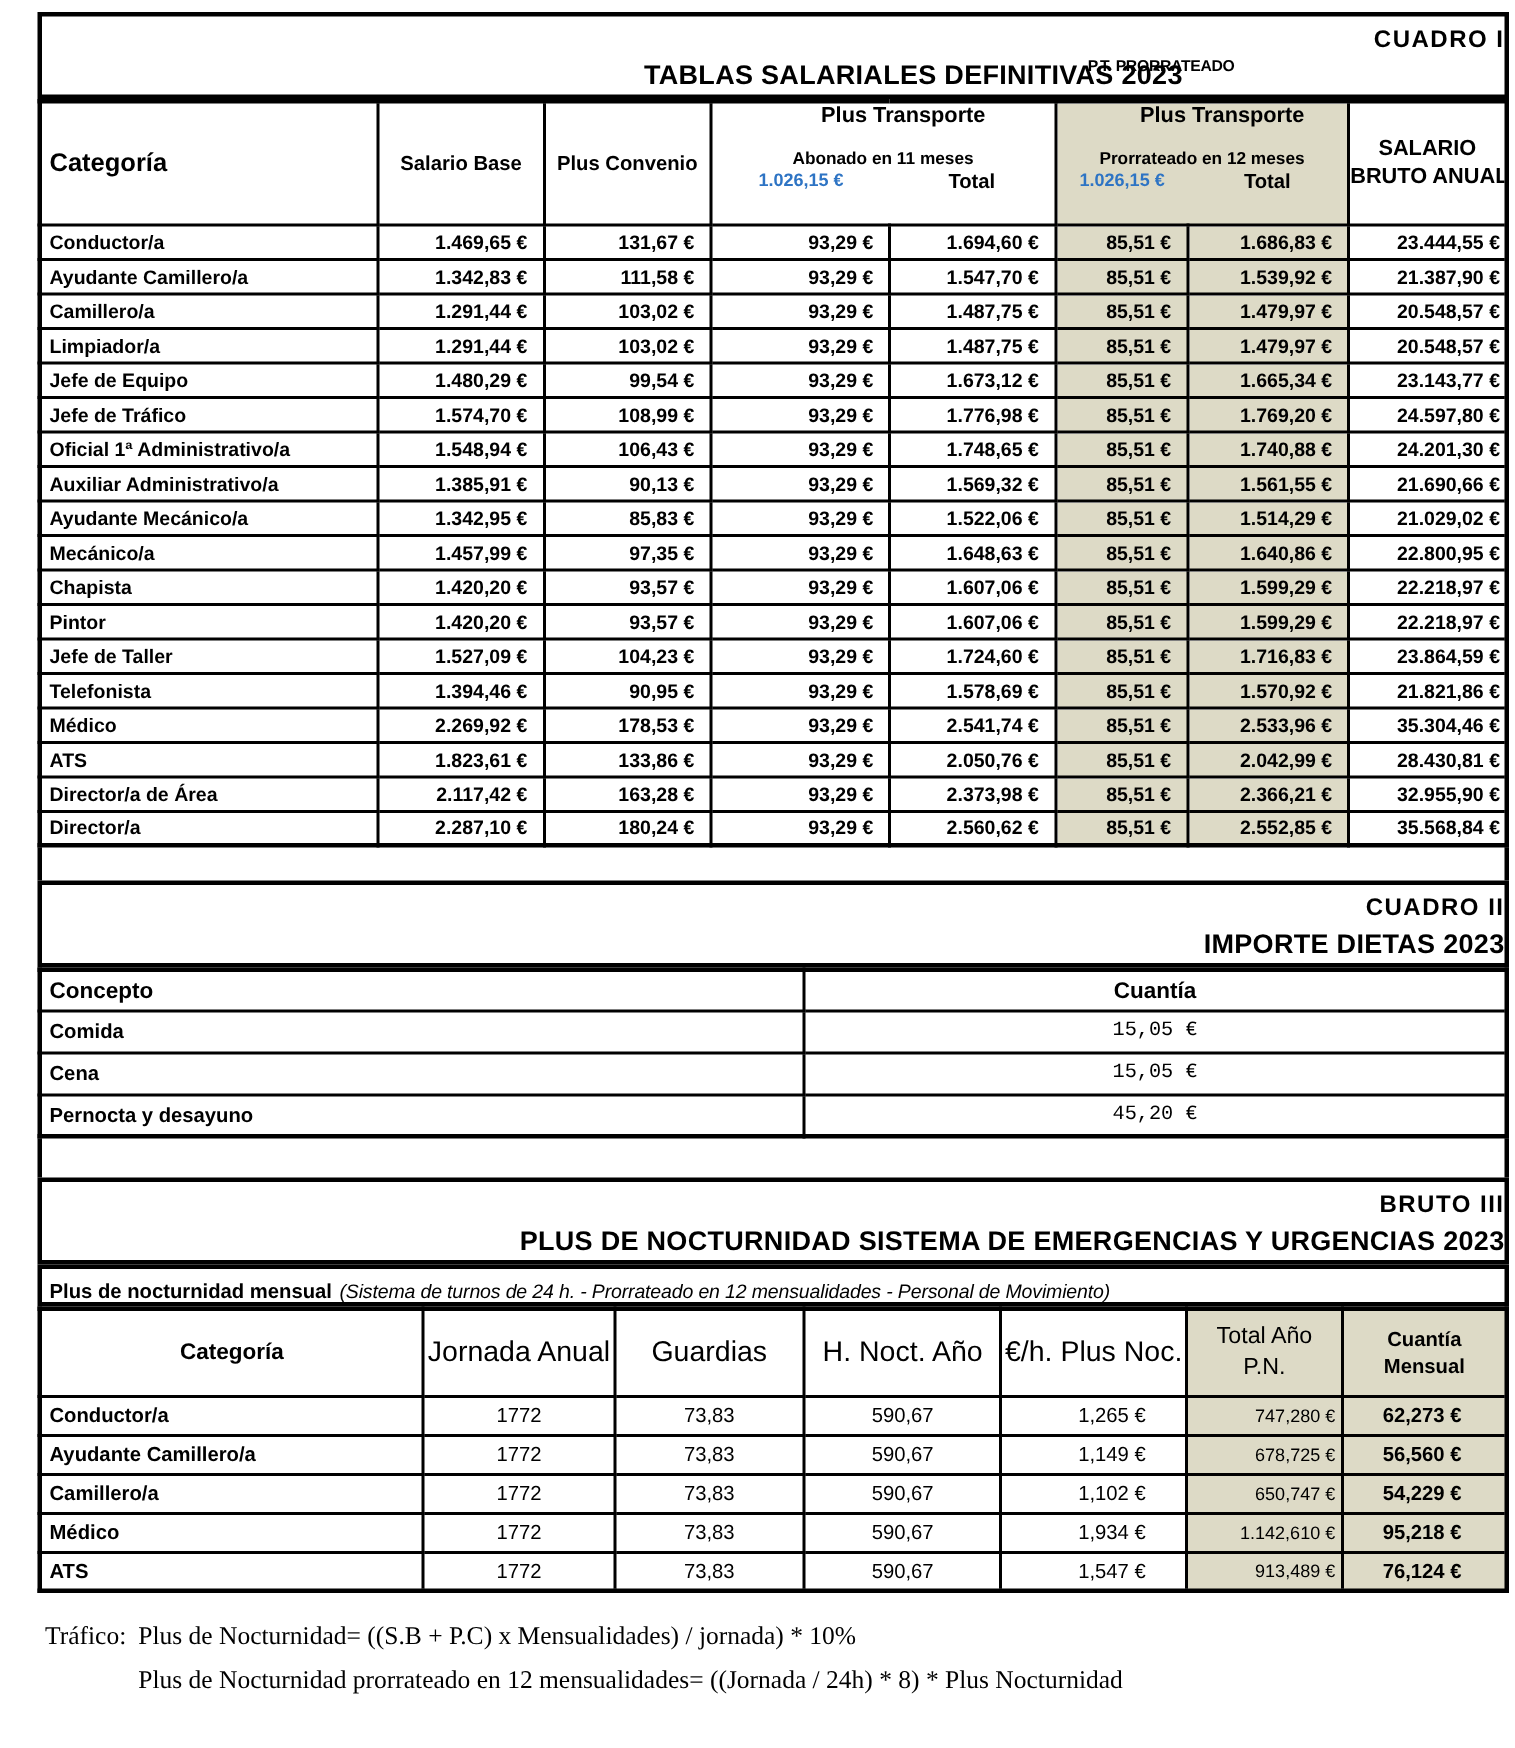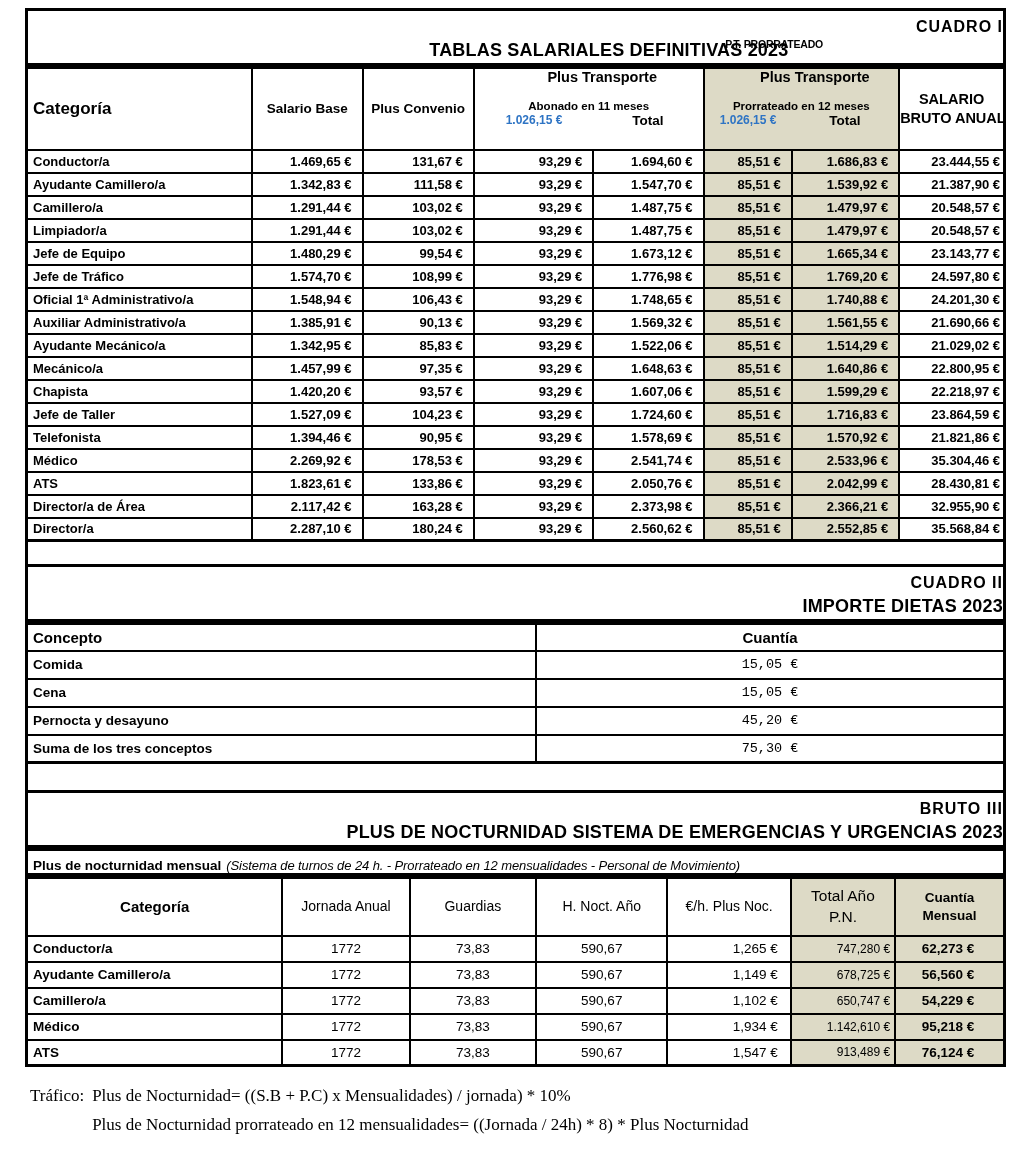--- a/index.html
+++ b/index.html
@@ -54,27 +54,27 @@
   .t2 td{height:28px;font-size:13.5px;}
   .t2 .concept{font-weight:bold;text-align:left;padding-left:5px;}
   .t2 .value{text-align:center;font-weight:normal;font-family:Liberation Mono, monospace;}
 
   
   .subtitle-bar{border:3px solid #000;width:100%;height:28px;display:flex;align-items:flex-end;padding-left:5px;}
   .note-bold{font-size:13.5px;font-weight:bold;}
   .note-italic{font-size:13px;font-style:italic;margin-left:5px;letter-spacing:-0.1px;margin-top:39px;}
   .t3 thead th{height:58px;vertical-align:middle;text-align:center;line-height:1.35;}
   .t3 .h3-cat{font-size:15px;font-weight:bold;}
-  .t3 .h3-mid{font-size:14px;font-weight:normal;}
+  .t3 .h3-mid{font-size:19px;font-weight:normal;}
   .t3 .h3-pn{font-size:15.5px;font-weight:normal;}
   .t3 .h3-cm{font-size:13.5px;font-weight:bold;}
   .t3 tbody td{height:26px;font-size:13.5px;}
   .t3 .cat{font-weight:bold;text-align:left;padding-left:5px;}
   .t3 .mid{text-align:center;font-weight:normal;}
-  .t3 .eh{text-align:right;padding-right:12px;font-weight:normal;}
+  .t3 .eh{text-align:right;padding-right:26px;font-weight:normal;}
   .t3 .pn{text-align:right;padding-right:4px;font-size:12px;font-weight:normal;}
   .t3 .cm{text-align:center;padding-right:3px;font-weight:bold;}
 
   
   .formulas{display:flex;margin:14px 0 0 5px;font-family:"Liberation Serif","DejaVu Serif",serif;}
   .f-label{font-size:17px;margin-top:5px;}
   .f-lines{margin-left:8px;}
   .f-lines div{font-size:17px;line-height:29px;}
 </style>
 </head>
@@ -231,20 +231,30 @@
         <td class="cat">Chapista</td>
         <td class="num">1.420,20 €</td>
         <td class="num">93,57 €</td>
         <td class="num">93,29 €</td>
         <td class="num">1.607,06 €</td>
         <td class="num beige">85,51 €</td>
         <td class="num beige">1.599,29 €</td>
         <td class="num tight">22.218,97 €</td>
       </tr>
         <tr>
+        <td class="cat">Pintor</td>
+        <td class="num">1.420,20 €</td>
+        <td class="num">93,57 €</td>
+        <td class="num">93,29 €</td>
+        <td class="num">1.607,06 €</td>
+        <td class="num beige">85,51 €</td>
+        <td class="num beige">1.599,29 €</td>
+        <td class="num tight">22.218,97 €</td>
+      </tr>
+        <tr>
         <td class="cat">Jefe de Taller</td>
         <td class="num">1.527,09 €</td>
         <td class="num">104,23 €</td>
         <td class="num">93,29 €</td>
         <td class="num">1.724,60 €</td>
         <td class="num beige">85,51 €</td>
         <td class="num beige">1.716,83 €</td>
         <td class="num tight">23.864,59 €</td>
       </tr>
         <tr>
@@ -323,24 +333,20 @@
         <td class="concept">Comida</td>
         <td class="value">15,05 €</td>
       </tr>
         <tr>
         <td class="concept">Cena</td>
         <td class="value">15,05 €</td>
       </tr>
         <tr>
         <td class="concept">Pernocta y desayuno</td>
         <td class="value">45,20 €</td>
-      </tr>
-        <tr>
-        <td class="concept">Suma de los tres conceptos</td>
-        <td class="value">75,30 €</td>
       </tr>
       </tbody>
   </table>
 
   <div class="gap-band g2"></div>
 
   <section class="box title-box">
     <div class="tl1">BRUTO III</div>
     <div class="tl2">PLUS DE NOCTURNIDAD SISTEMA DE EMERGENCIAS Y URGENCIAS 2023</div>
   </section>

